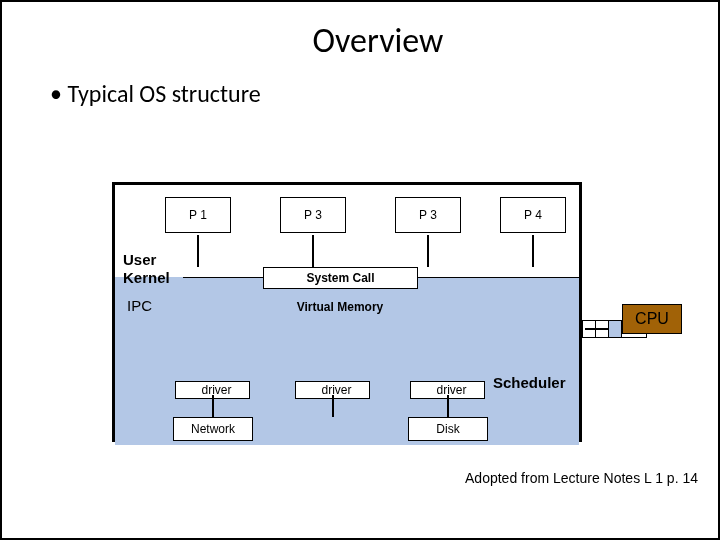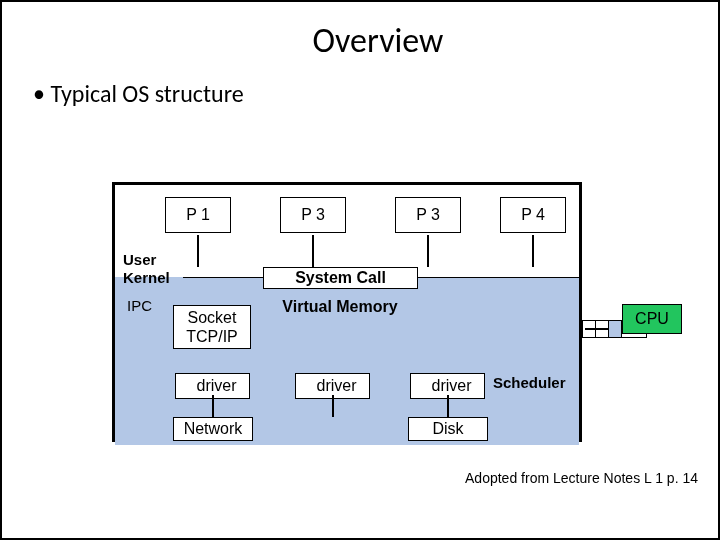--- a/index.html
+++ b/index.html
@@ -16,42 +16,42 @@
     border: 2px solid #000;
   }
   .title {
     text-align: center;
     font-size: 34px;
     padding-top: 18px;
     padding-left: 36px;
   }
   .bullet {
     font-size: 24px;
-    padding: 18px 0 0 31px;
+    padding: 18px 0 0 48px;
   }
   .bullet::before { content: "• "; }
   .diagram {
     position: absolute;
     left: 110px; top: 180px;
     width: 470px; height: 260px;
     border: 3px solid #000;
     background: #fff;
   }
   .kernel-bg {
     position: absolute;
     left: 0; top: 92px;
     width: 100%; height: 168px;
     background: #b3c7e6;
   }
   .box {
     position: absolute;
     background: #fff;
     border: 1.5px solid #000;
     font-family: Arial, sans-serif;
-    font-size: 16px;
+    font-size: 12px;
     text-align: center;
     display: flex;
     align-items: center;
     justify-content: center;
   }
   .pbox { width: 66px; height: 36px; top: 12px; }
   .user-kernel {
     position: absolute;
     left: 8px; top: 66px;
     font: bold 15px Arial, sans-serif;
@@ -71,28 +71,28 @@
   }
   .vm { left: 130px; top: 112px; width: 190px; height: 20px; border: none; background: transparent; font-weight: bold; }
   .socket { left: 58px; top: 120px; width: 78px; height: 44px; line-height: 1.2; }
   .fs { left: 225px; top: 150px; width: 138px; height: 22px; font-weight: bold; }
   .sched {
     position: absolute;
     left: 378px; top: 162px;
     font: bold 15px Arial, sans-serif;
     margin-top: 27px;
   }
-  .drv { width: 75px; height: 26px; top: 188px; padding-left: 8px; }
+  .drv { width: 75px; height: 18px; top: 196px; padding-left: 8px; }
   .dev { width: 80px; height: 24px; top: 232px; }
   .cpu {
     position: absolute;
     left: 620px; top: 302px;
     width: 60px; height: 30px;
     border: 1.5px solid #000;
-    background: #22c55e;
+    background: #a16207;
     font: 16px Arial, sans-serif;
     display: flex; align-items: center; justify-content: center;
   }
   
   .conn {
     position: absolute;
     background: #000;
   }
   
   .stub { width: 1.5px; height: 32px; top: 50px; }
@@ -146,26 +146,20 @@
       <span>User</span><br>
       <span>Kernel</span>
     </div>
     <div class="user-kernel-line"></div>
 
     <div class="box syscall">System Call</div>
 
     <div class="ipc-label">IPC</div>
     <div class="box vm">Virtual Memory</div>
 
-    <div class="box socket">
-      <div>
-        <span>Socket</span><br>
-        <span>TCP/IP</span>
-      </div>
-    </div>
     <div class="sched">Scheduler</div>
 
     <div class="box drv" style="left:60px">driver</div>
     <div class="box drv" style="left:180px">driver</div>
     <div class="box drv" style="left:295px">driver</div>
 
     <div class="conn dstub" style="left:97px"></div>
     <div class="conn dstub" style="left:217px"></div>
     <div class="conn dstub" style="left:332px"></div>
 

